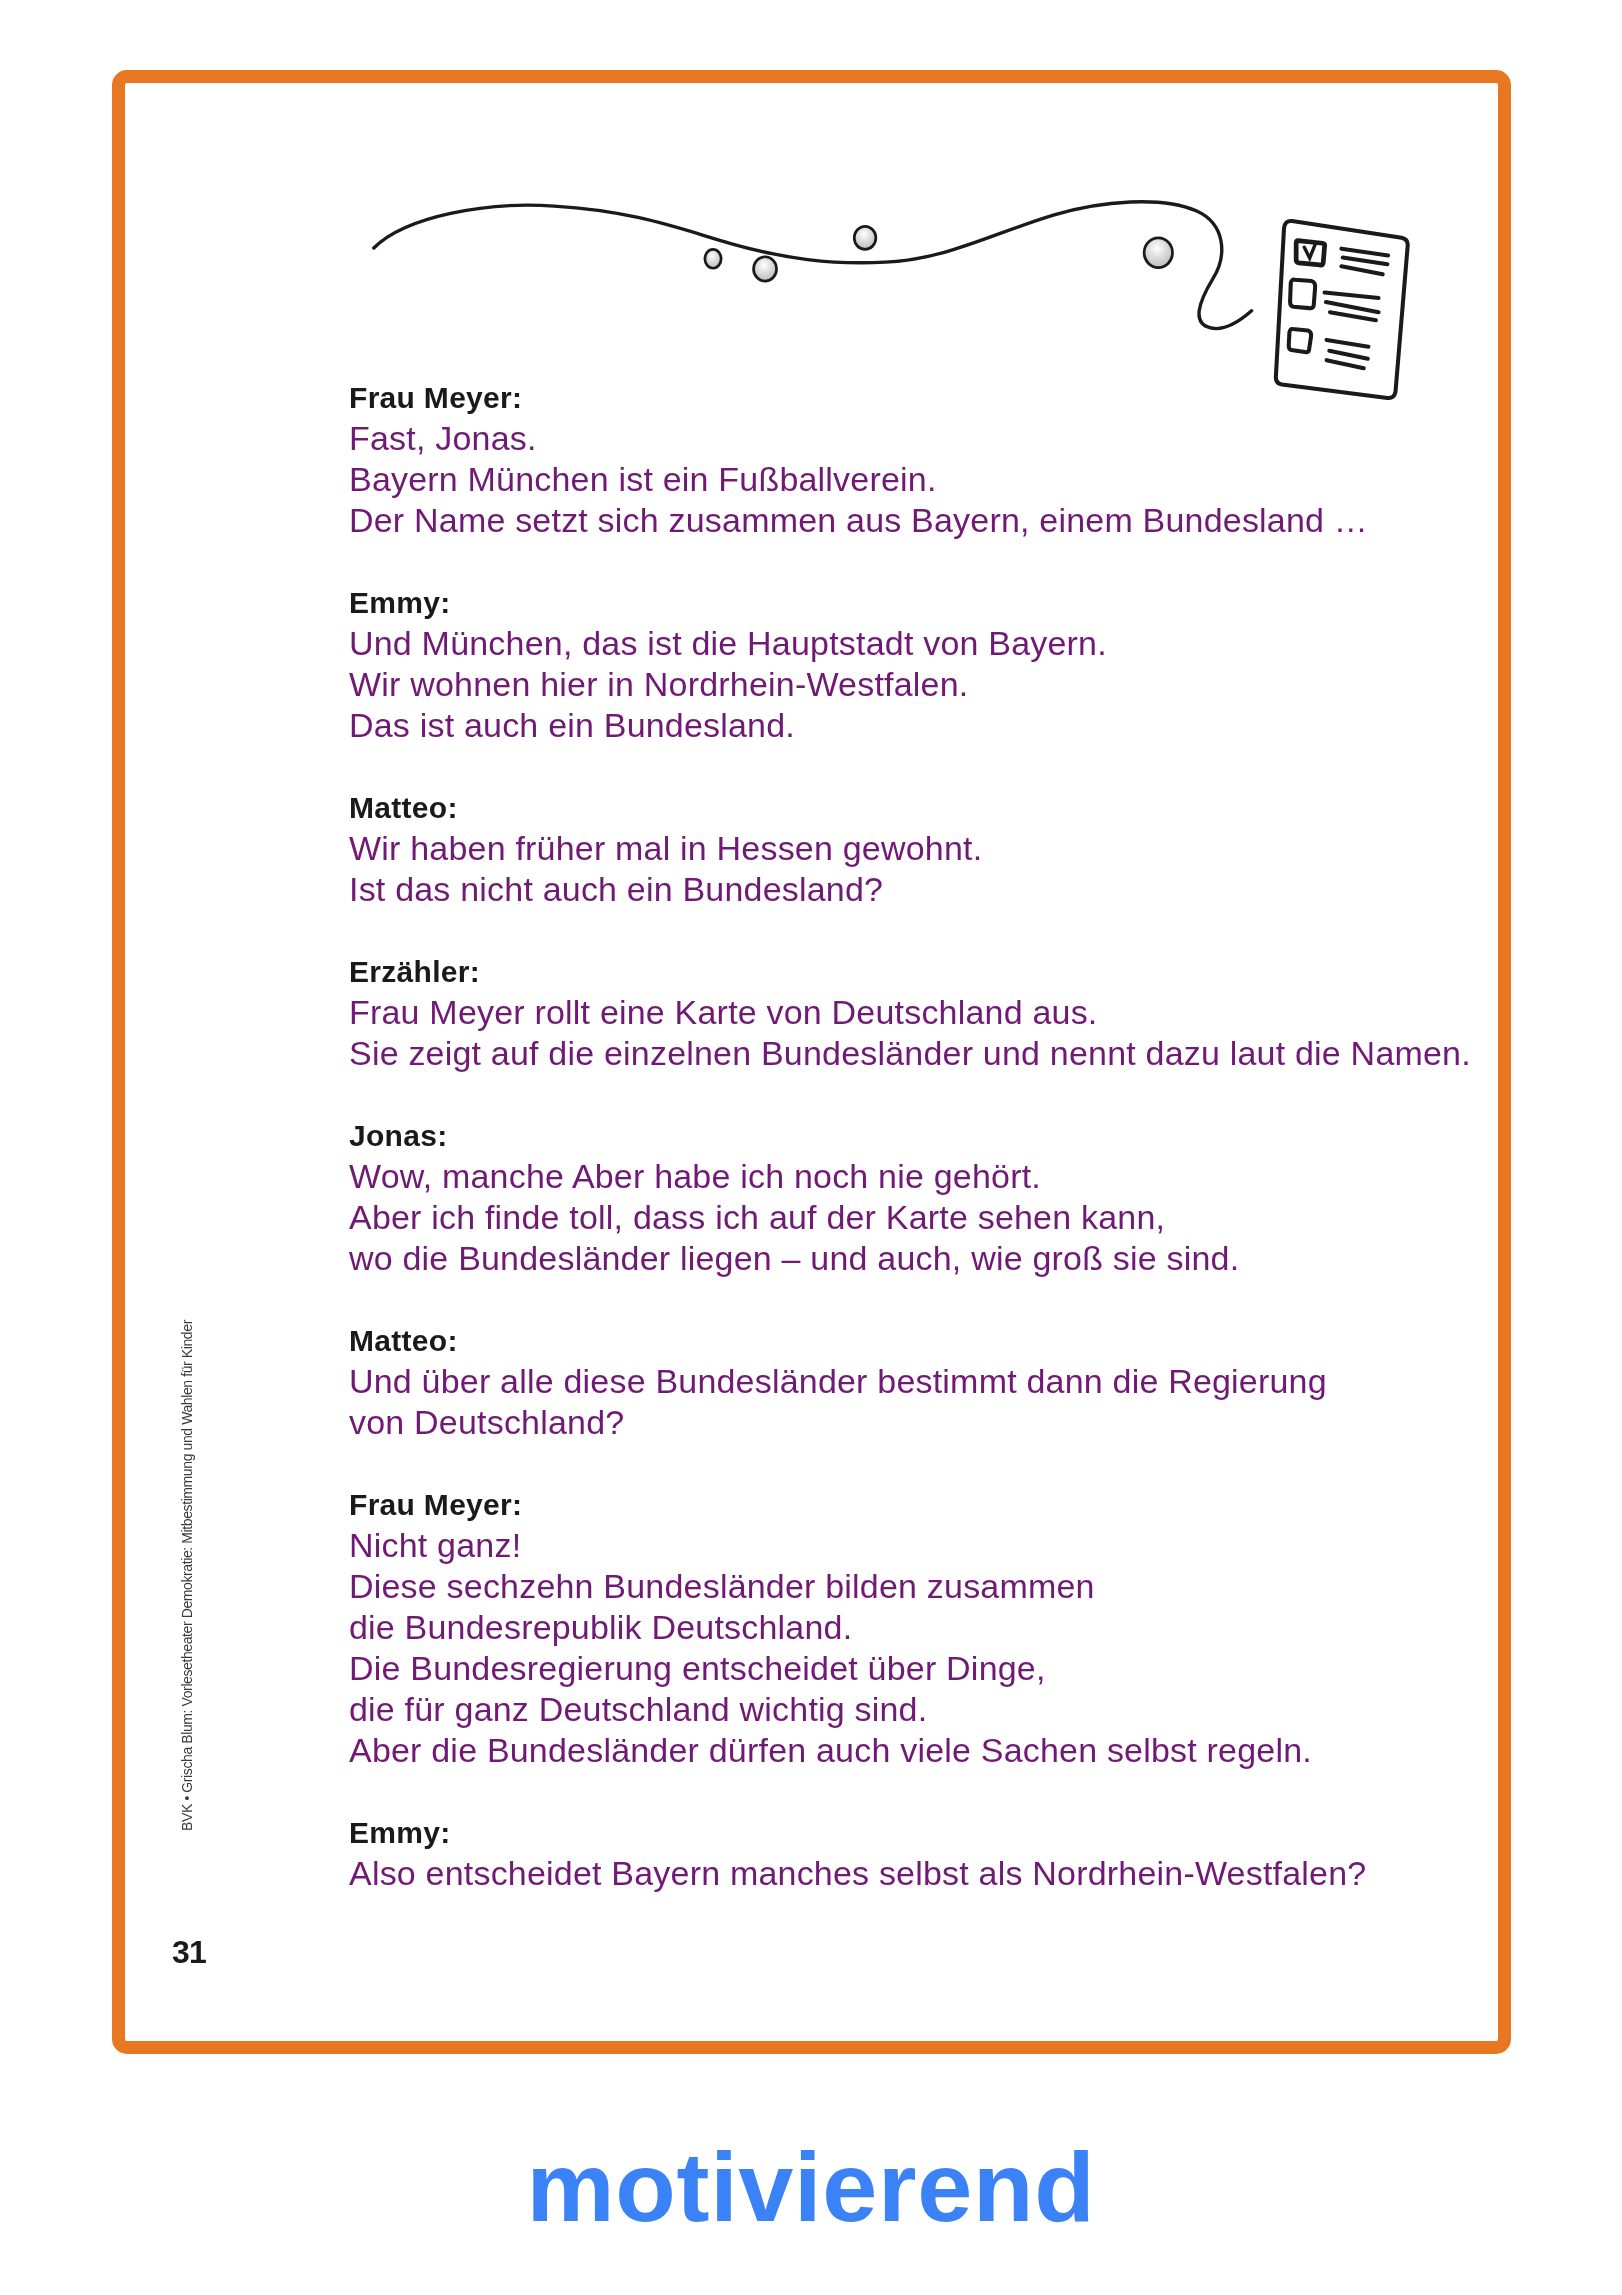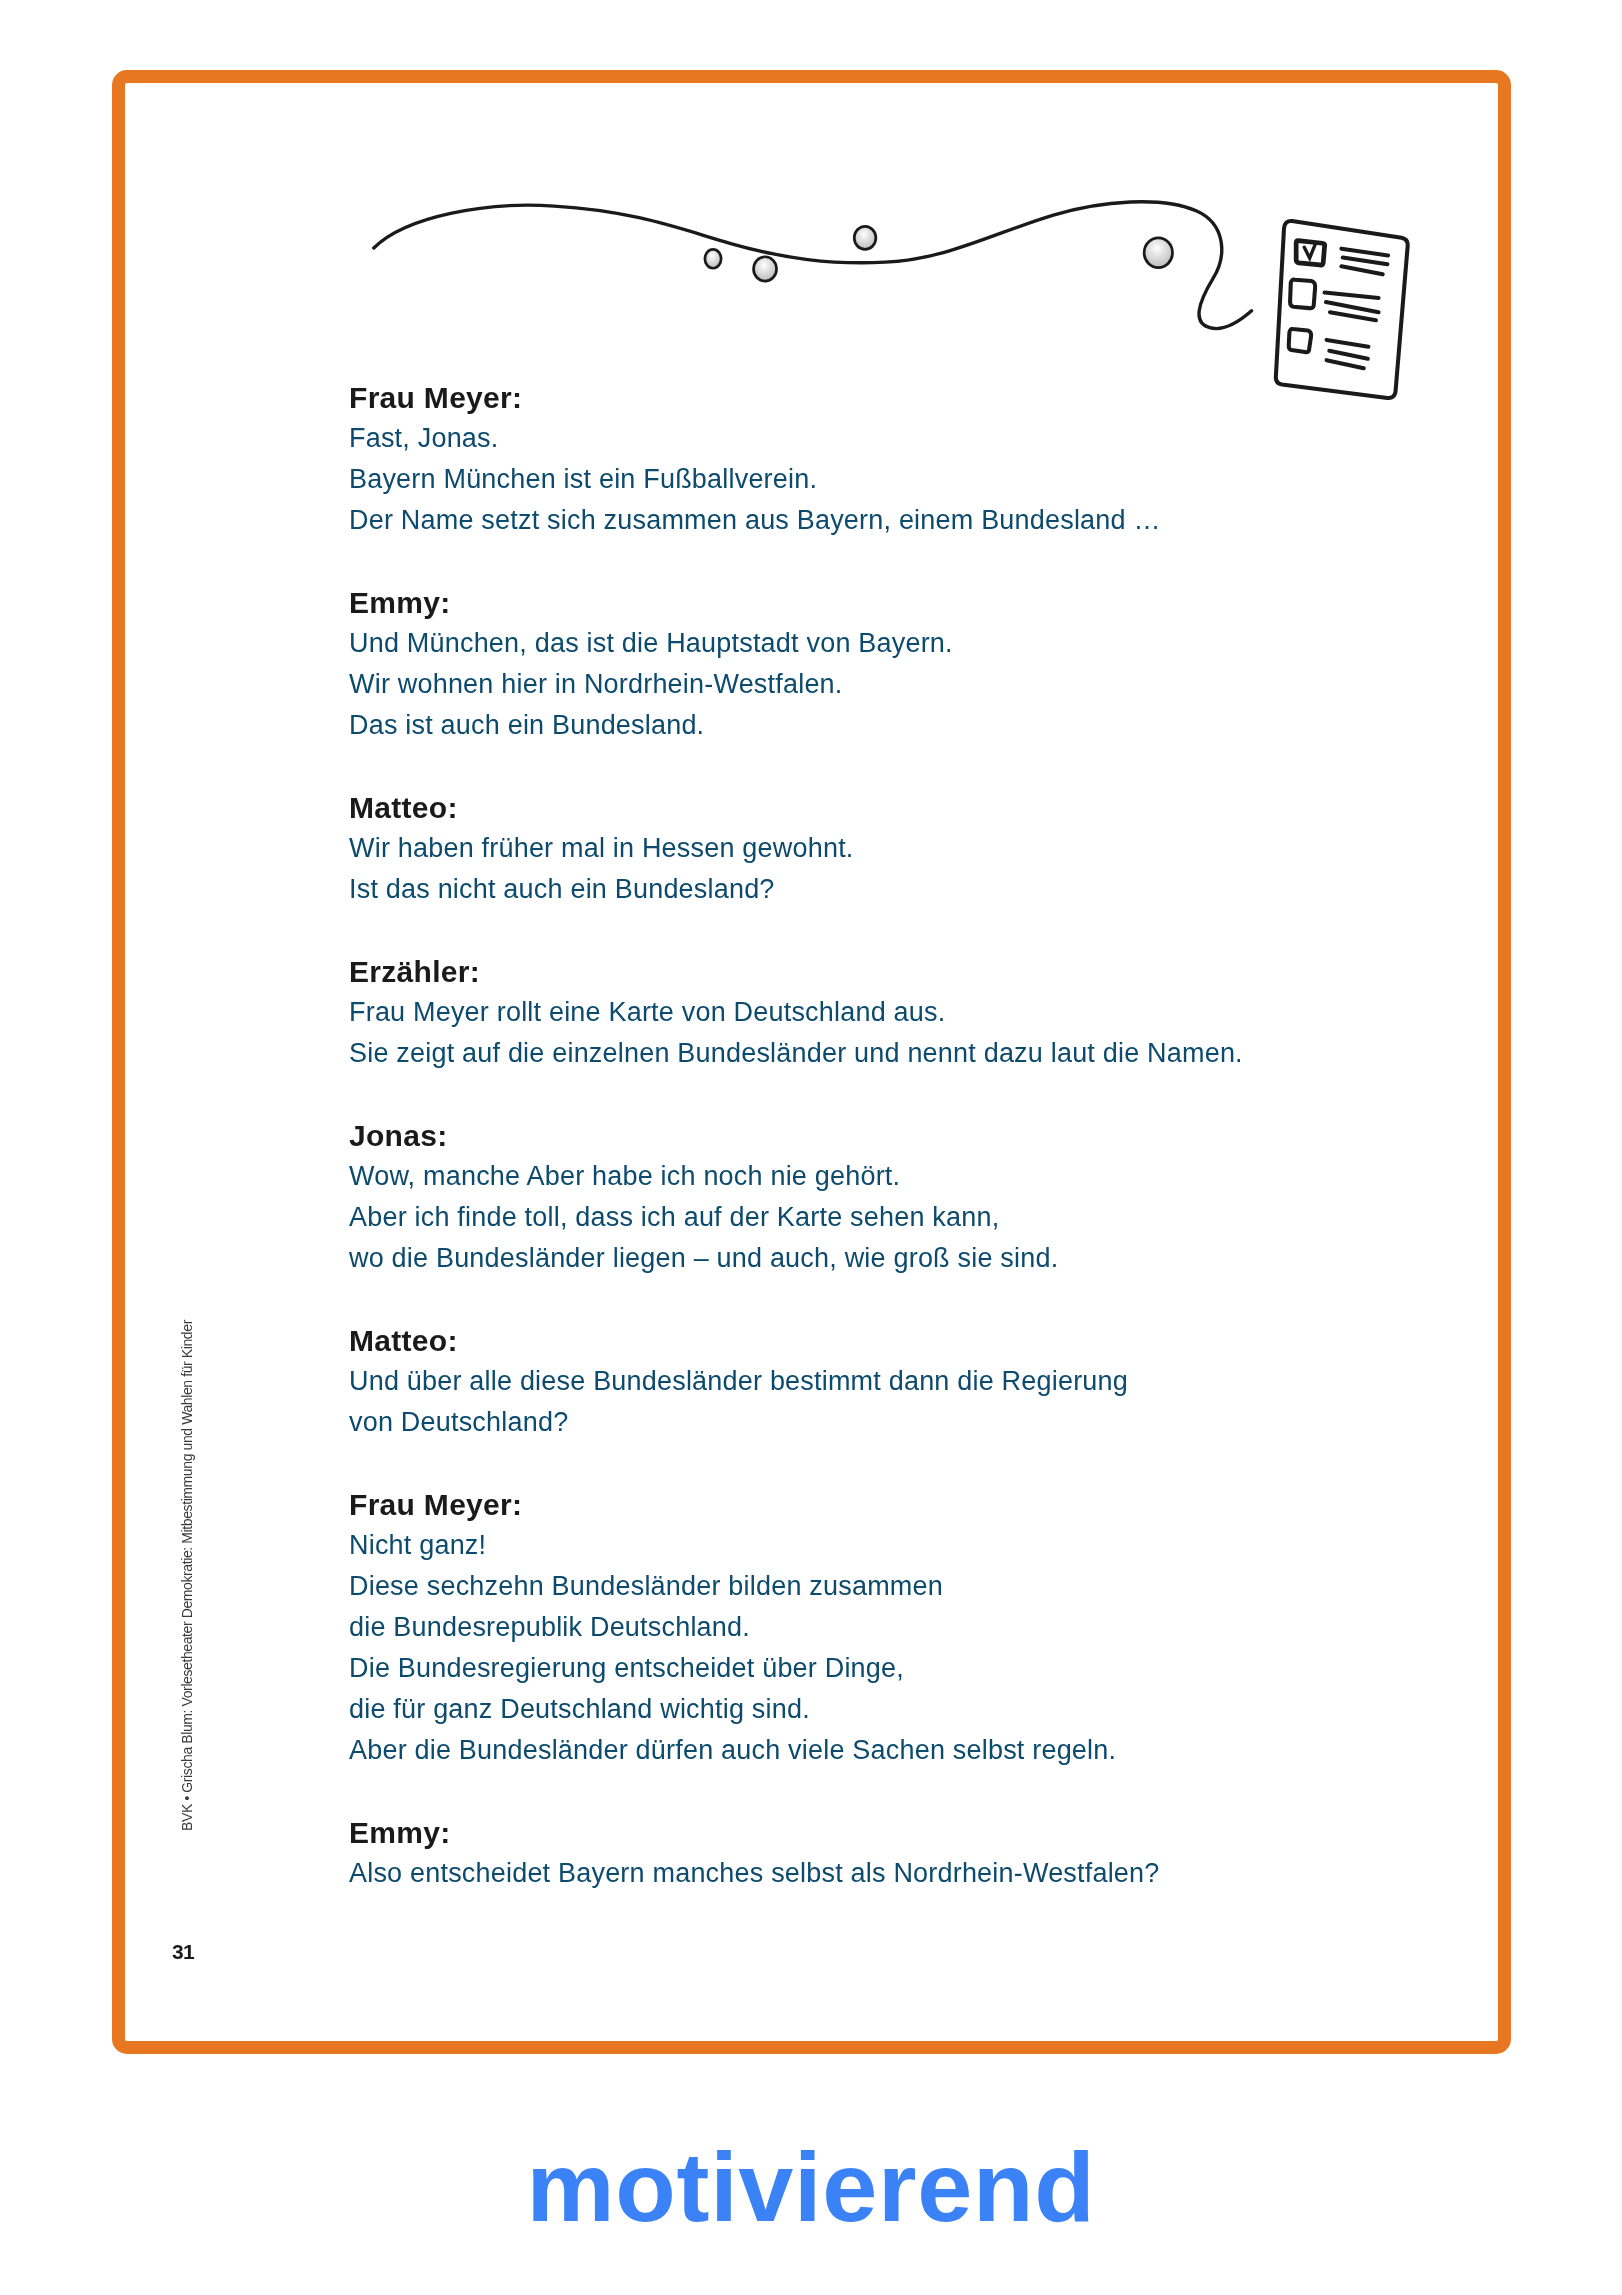--- a/index.html
+++ b/index.html
@@ -47,24 +47,24 @@
     .speaker {
       font-weight: bold;
       font-size: 30px;
       line-height: 41px;
       height: 41px;
       color: #1a1a1a;
       white-space: nowrap;
       letter-spacing: 0.3px;
     }
     .line {
-      font-size: 27px;
+      font-size: 34px;
       line-height: 41px;
       height: 41px;
-      color: #0c4a6e;
+      color: #701a75;
       white-space: nowrap;
       letter-spacing: 0.2px;
     }
     .side-credit {
       position: absolute;
       left: 187px;
       top: 1575px;
       width: 618px;
       height: 15px;
       margin-left: -309px;
@@ -77,21 +77,21 @@
       color: #3a3a3a;
       white-space: nowrap;
       text-align: center;
       letter-spacing: -0.4px;
     }
     .page-number {
       position: absolute;
       left: 172px;
       top: 1936px;
       font-weight: bold;
-      font-size: 21px;
+      font-size: 32px;
       line-height: 32px;
       color: #1a1a1a;
       letter-spacing: -0.7px;
     }
     .tagline {
       position: absolute;
       left: 0;
       top: 2129px;
       width: 1622px;
       text-align: center;

